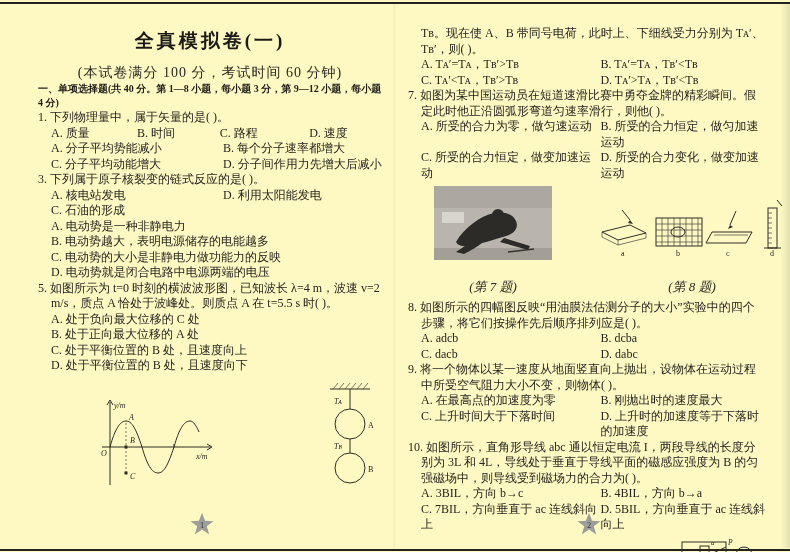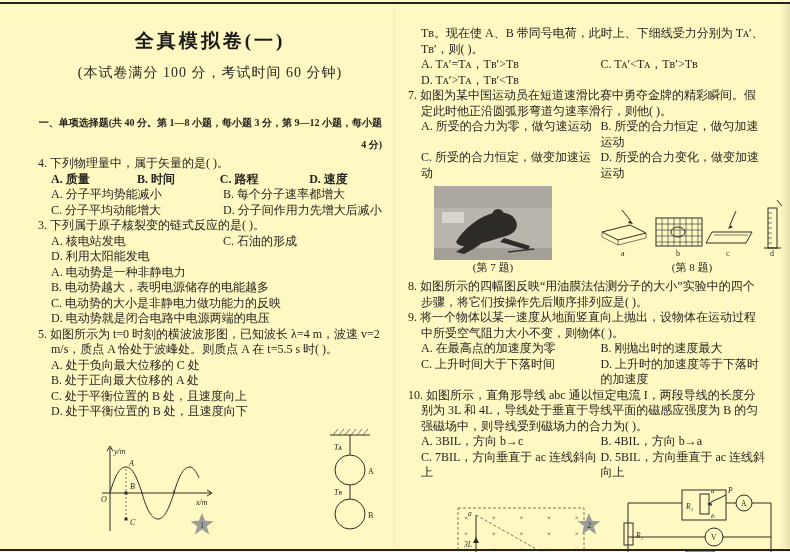--- a/index.html
+++ b/index.html
@@ -18,34 +18,34 @@
   .seam{position:absolute;top:4px;bottom:4px;left:393px;width:4px;
     background:linear-gradient(to right,rgba(0,0,0,0.04),rgba(0,0,0,0.0));}
 
   .page{position:absolute;top:4px;height:544px;box-sizing:border-box;}
   .page-left{left:12px;width:380px;padding:0 10px 0 26px;}
   .page-right{left:398px;width:382px;padding:0 14px 0 10px;}
 
   .exam-title{margin-top:24px;text-align:center;font-size:19px;font-weight:bold;
     letter-spacing:3px;color:#1c1a16;}
   .exam-subtitle{margin-top:10px;text-align:center;font-size:14px;color:#2a2822;letter-spacing:1px;}
-  .section-heading{margin-top:30px;font-size:10px;font-weight:bold;color:#201e19;line-height:22px;text-align:right;}
+  .section-heading{font-size:10px;font-weight:bold;color:#201e19;line-height:14px;}
 
   .q{margin:0;}
   .q-text{font-size:12px;line-height:15.5px;padding-left:13px;text-indent:-13px;}
   .opts{padding-left:13px;font-size:12px;line-height:15.5px;}
   .opts .opt{display:block;}
-  .opts-row4{display:grid;grid-template-columns:26% 25% 27% 22%;font-weight:bold;}
+  .opts-row4{display:grid;grid-template-columns:26% 25% 27% 22%;}
   .opts-row4 .opt{display:block;}
   .opts-2col{display:grid;grid-template-columns:52% 48%;}
   .opts-2col .opt{display:block;}
 
   .fig-row{display:flex;align-items:flex-end;}
   .figure{display:flex;flex-direction:column;align-items:center;}
-  .fig-caption{font-size:11px;margin-top:0;color:#2a2822;}
+  .fig-caption{font-size:13px;margin-top:18px;color:#2a2822;font-style:italic;}
   svg{display:block;}
   .sline{stroke:#2e2c27;stroke-width:1;fill:none;}
   .thin{stroke:#44423c;stroke-width:0.7;fill:none;}
   .svgtxt{font-family:"Liberation Serif","DejaVu Serif",serif;fill:#2a2822;}
 
   .page-star{position:absolute;bottom:12px;left:50%;transform:translateX(-50%);
     width:24px;height:23px;}
   .star-shape{position:absolute;inset:0;background:#9d9d9b;
     clip-path:polygon(50% 0%,63% 34%,98% 36%,70% 58%,80% 93%,50% 72%,20% 93%,30% 58%,2% 36%,37% 34%);}
   .star-num{position:absolute;left:0;right:0;top:7px;text-align:center;
@@ -61,42 +61,42 @@
   <div class="edge-line edge-bottom"></div>
   <div class="seam"></div>
   <div class="right-shade"></div>
 
   <div class="page page-left">
     <div class="exam-title">全真模拟卷(一)</div>
     <div class="exam-subtitle">(本试卷满分 100 分，考试时间 60 分钟)</div>
     <div class="section-heading">一、单项选择题(共 40 分。第 1—8 小题，每小题 3 分，第 9—12 小题，每小题 4 分)</div>
 
     <div class="q">
-      <div class="q-text">4. 下列物理量中，属于矢量的是(      )。</div>
+      <div class="q-text">1. 下列物理量中，属于矢量的是(      )。</div>
       <div class="opts opts-row4">
           <span class="opt">A. 质量</span>
           <span class="opt">B. 时间</span>
           <span class="opt">C. 路程</span>
           <span class="opt">D. 速度</span>
         </div>
     </div>
     <div class="q">
       <div class="opts opts-2col">
           <span class="opt">A. 分子平均势能减小</span>
           <span class="opt">B. 每个分子速率都增大</span>
           <span class="opt">C. 分子平均动能增大</span>
           <span class="opt">D. 分子间作用力先增大后减小</span>
         </div>
     </div>
     <div class="q">
       <div class="q-text">3. 下列属于原子核裂变的链式反应的是(      )。</div>
       <div class="opts opts-2col">
           <span class="opt">A. 核电站发电</span>
+          <span class="opt">D. 利用太阳能发电</span>
           <span class="opt">C. 石油的形成</span>
-          <span class="opt">D. 利用太阳能发电</span>
         </div>
     </div>
     <div class="q">
       <div class="opts">
           <span class="opt">A. 电动势是一种非静电力</span>
           <span class="opt">B. 电动势越大，表明电源储存的电能越多</span>
           <span class="opt">C. 电动势的大小是非静电力做功能力的反映</span>
           <span class="opt">D. 电动势就是闭合电路中电源两端的电压</span>
         </div>
     </div>
@@ -152,20 +152,21 @@
       <div class="star-shape"></div>
       <div class="star-num">1</div>
     </div>
   </div>
 
   <div class="page page-right">
     <div style="margin-top:22px;" class="q">
       <div class="q-text" style="padding-left:13px;text-indent:0;">Tʙ。现在使 A、B 带同号电荷，此时上、下细线受力分别为 Tᴀ′、Tʙ′，则(      )。</div>
       <div class="opts opts-2col">
           <span class="opt">A. Tᴀ′=Tᴀ，Tʙ′&gt;Tʙ</span>
+          <span class="opt">B. Tᴀ′=Tᴀ，Tʙ′&lt;Tʙ</span>
           <span class="opt">C. Tᴀ′&lt;Tᴀ，Tʙ′&gt;Tʙ</span>
           <span class="opt">D. Tᴀ′&gt;Tᴀ，Tʙ′&lt;Tʙ</span>
         </div>
     </div>
 
     <div class="q">
       <div class="q-text">7. 如图为某中国运动员在短道速滑比赛中勇夺金牌的精彩瞬间。假定此时他正沿圆弧形弯道匀速率滑行，则他(      )。</div>
       <div class="opts opts-2col">
           <span class="opt">A. 所受的合力为零，做匀速运动</span>
           <span class="opt">B. 所受的合力恒定，做匀加速运动</span>
@@ -211,20 +212,26 @@
           <text class="svgtxt" x="82" y="58" font-size="8">b</text>
           <text class="svgtxt" x="132" y="58" font-size="8">c</text>
           <text class="svgtxt" x="176" y="58" font-size="8">d</text>
         </svg>
         <div class="fig-caption">(第 8 题)</div>
       </div>
     </div>
 
     <div class="q" style="margin-top:4px;">
       <div class="q-text">8. 如图所示的四幅图反映“用油膜法估测分子的大小”实验中的四个步骤，将它们按操作先后顺序排列应是(      )。</div>
+      <div class="opts opts-2col">
+          <span class="opt">A. adcb</span>
+          <span class="opt">B. dcba</span>
+          <span class="opt">C. dacb</span>
+          <span class="opt">D. dabc</span>
+        </div>
     </div>
 
     <div class="q">
       <div class="q-text">9. 将一个物体以某一速度从地面竖直向上抛出，设物体在运动过程中所受空气阻力大小不变，则物体(      )。</div>
       <div class="opts opts-2col">
           <span class="opt">A. 在最高点的加速度为零</span>
           <span class="opt">B. 刚抛出时的速度最大</span>
           <span class="opt">C. 上升时间大于下落时间</span>
           <span class="opt">D. 上升时的加速度等于下落时的加速度</span>
         </div>

